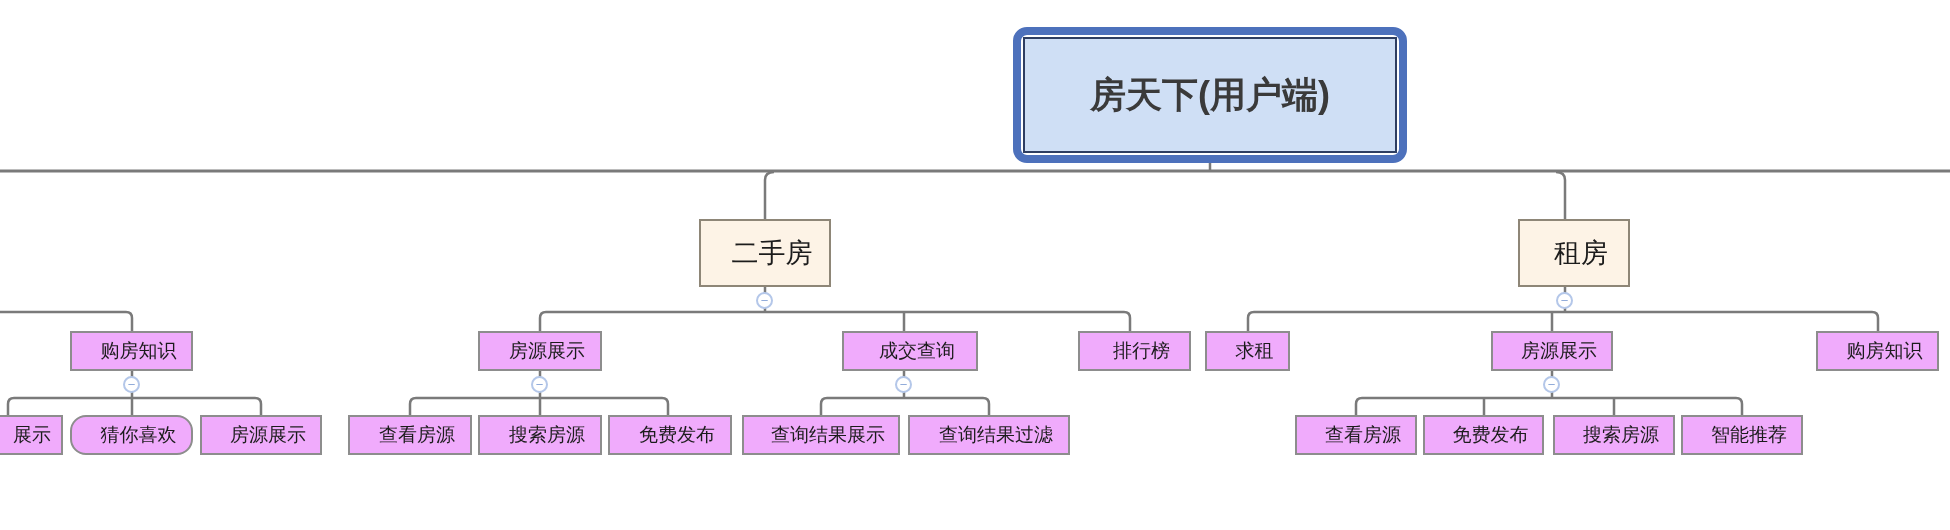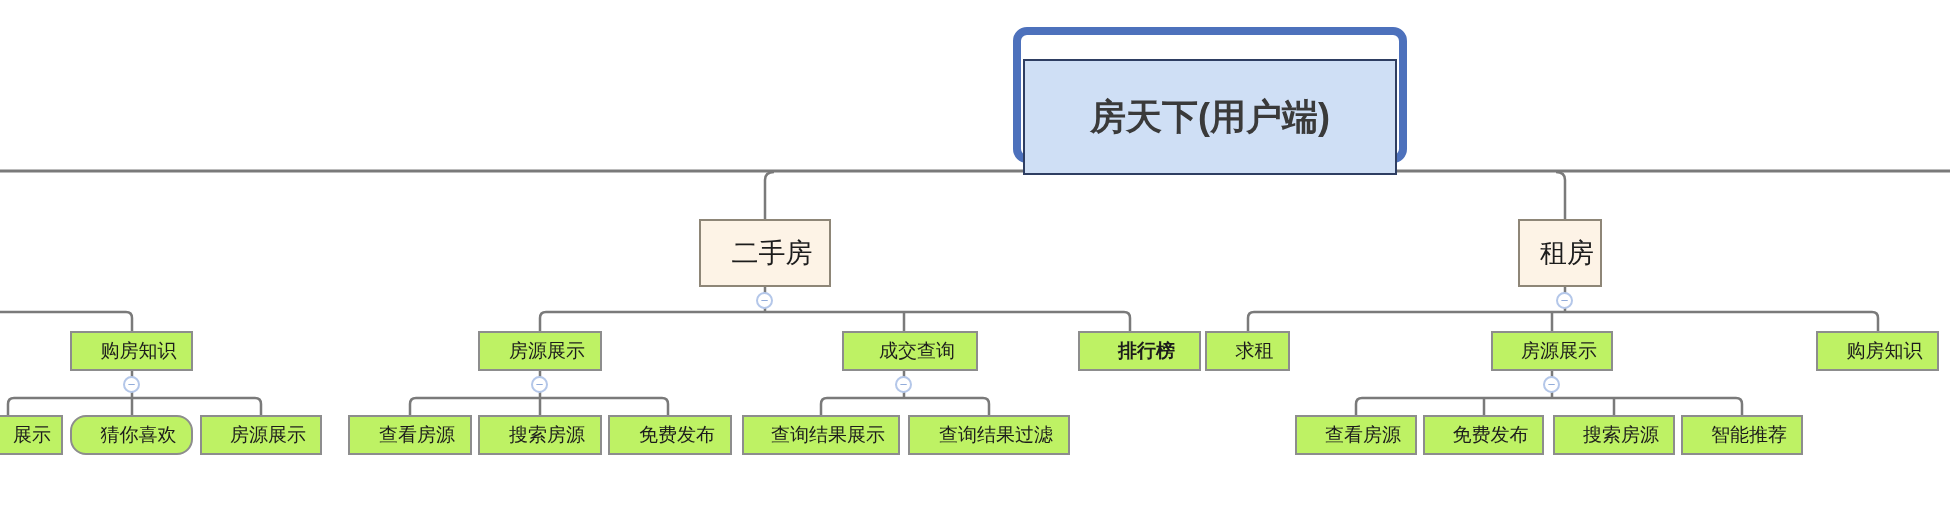--- a/index.html
+++ b/index.html
@@ -27,21 +27,21 @@
     box-sizing: border-box;
     display: flex;
     align-items: center;
     justify-content: center;
     color: #1c1c1c;
     white-space: nowrap;
     cursor: default;
   }
   .n3, .n2 {
     height: 40px;
-    background: #bef264;
+    background: #f0abfc;
     border: 2px solid #8d8d8d;
     font-size: 19px;
     text-align: center;
   }
   .n1 {
     height: 68px;
     background: #fdf3e6;
     border: 2px solid #8e8677;
     font-size: 27px;
   }
@@ -68,21 +68,20 @@
     height: 100%;
     border: 2px solid #2e3e62;
     background: #cfdff5;
     display: flex;
     align-items: center;
     justify-content: center;
     font-size: 36px;
     font-weight: bold;
     color: #3a3a3a;
     white-space: nowrap;
-    margin-top: 22px;
   }
   .collapse {
     position: absolute;
     width: 17px;
     height: 17px;
     box-sizing: border-box;
     border: 2px solid #b4c7e9;
     border-radius: 50%;
     background: #ffffff;
     color: #8aa6d8;
@@ -115,26 +114,26 @@
       <path d="M904 371 V398 M821 415 V404 Q821 398 827 398 H983 Q989 398 989 404 V415"></path>
       <path d="M1552 371 V398 M1356 415 V404 Q1356 398 1362 398 H1736 Q1742 398 1742 404 V415 M1484 398 V415 M1614 398 V415"></path>
     </g>
   </svg>
 
   <div class="root-ring">
     <div class="root-box">房天下(用户端)</div>
   </div>
 
   <div class="node n1" style="left:699px; top:219px; width:132px;">二手房</div>
-  <div class="node n1" style="left:1518px; top:219px; width:84px;">租房</div>
+  <div class="node n1" style="left:1518px; top:219px; width:112px;">租房</div>
 
   <div class="node n2" style="left:70px; top:331px; width:123px;">购房知识</div>
   <div class="node n2" style="left:478px; top:331px; width:124px;">房源展示</div>
   <div class="node n2" style="left:842px; top:331px; width:136px;">成交查询</div>
-  <div class="node n2" style="left:1078px; top:331px; width:123px;font-weight:bold;">排行榜</div>
+  <div class="node n2" style="left:1078px; top:331px; width:113px;">排行榜</div>
   <div class="node n2" style="left:1205px; top:331px; width:85px;">求租</div>
   <div class="node n2" style="left:1491px; top:331px; width:122px;">房源展示</div>
   <div class="node n2" style="left:1816px; top:331px; width:123px;">购房知识</div>
 
   <div class="node n3 clipped" style="left:-60px; top:415px; width:123px;">展示</div>
   <div class="node n3" style="left:70px; top:415px; width:123px;border-radius:16px;">猜你喜欢</div>
   <div class="node n3" style="left:200px; top:415px; width:122px;">房源展示</div>
   <div class="node n3" style="left:348px; top:415px; width:124px;">查看房源</div>
   <div class="node n3" style="left:478px; top:415px; width:124px;">搜索房源</div>
   <div class="node n3" style="left:608px; top:415px; width:124px;">免费发布</div>

